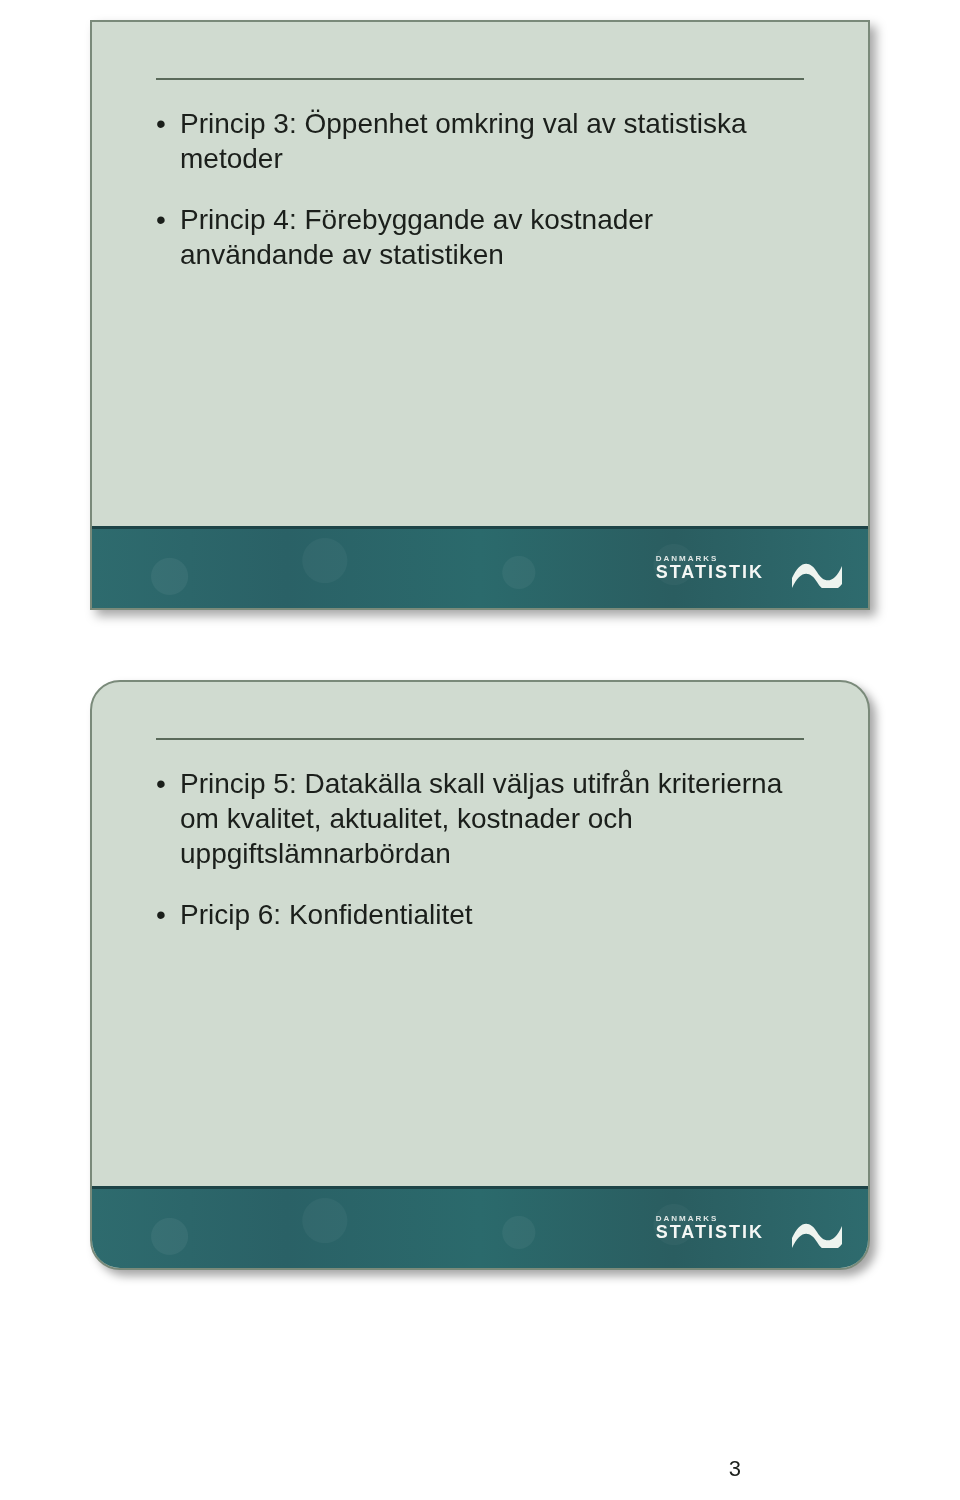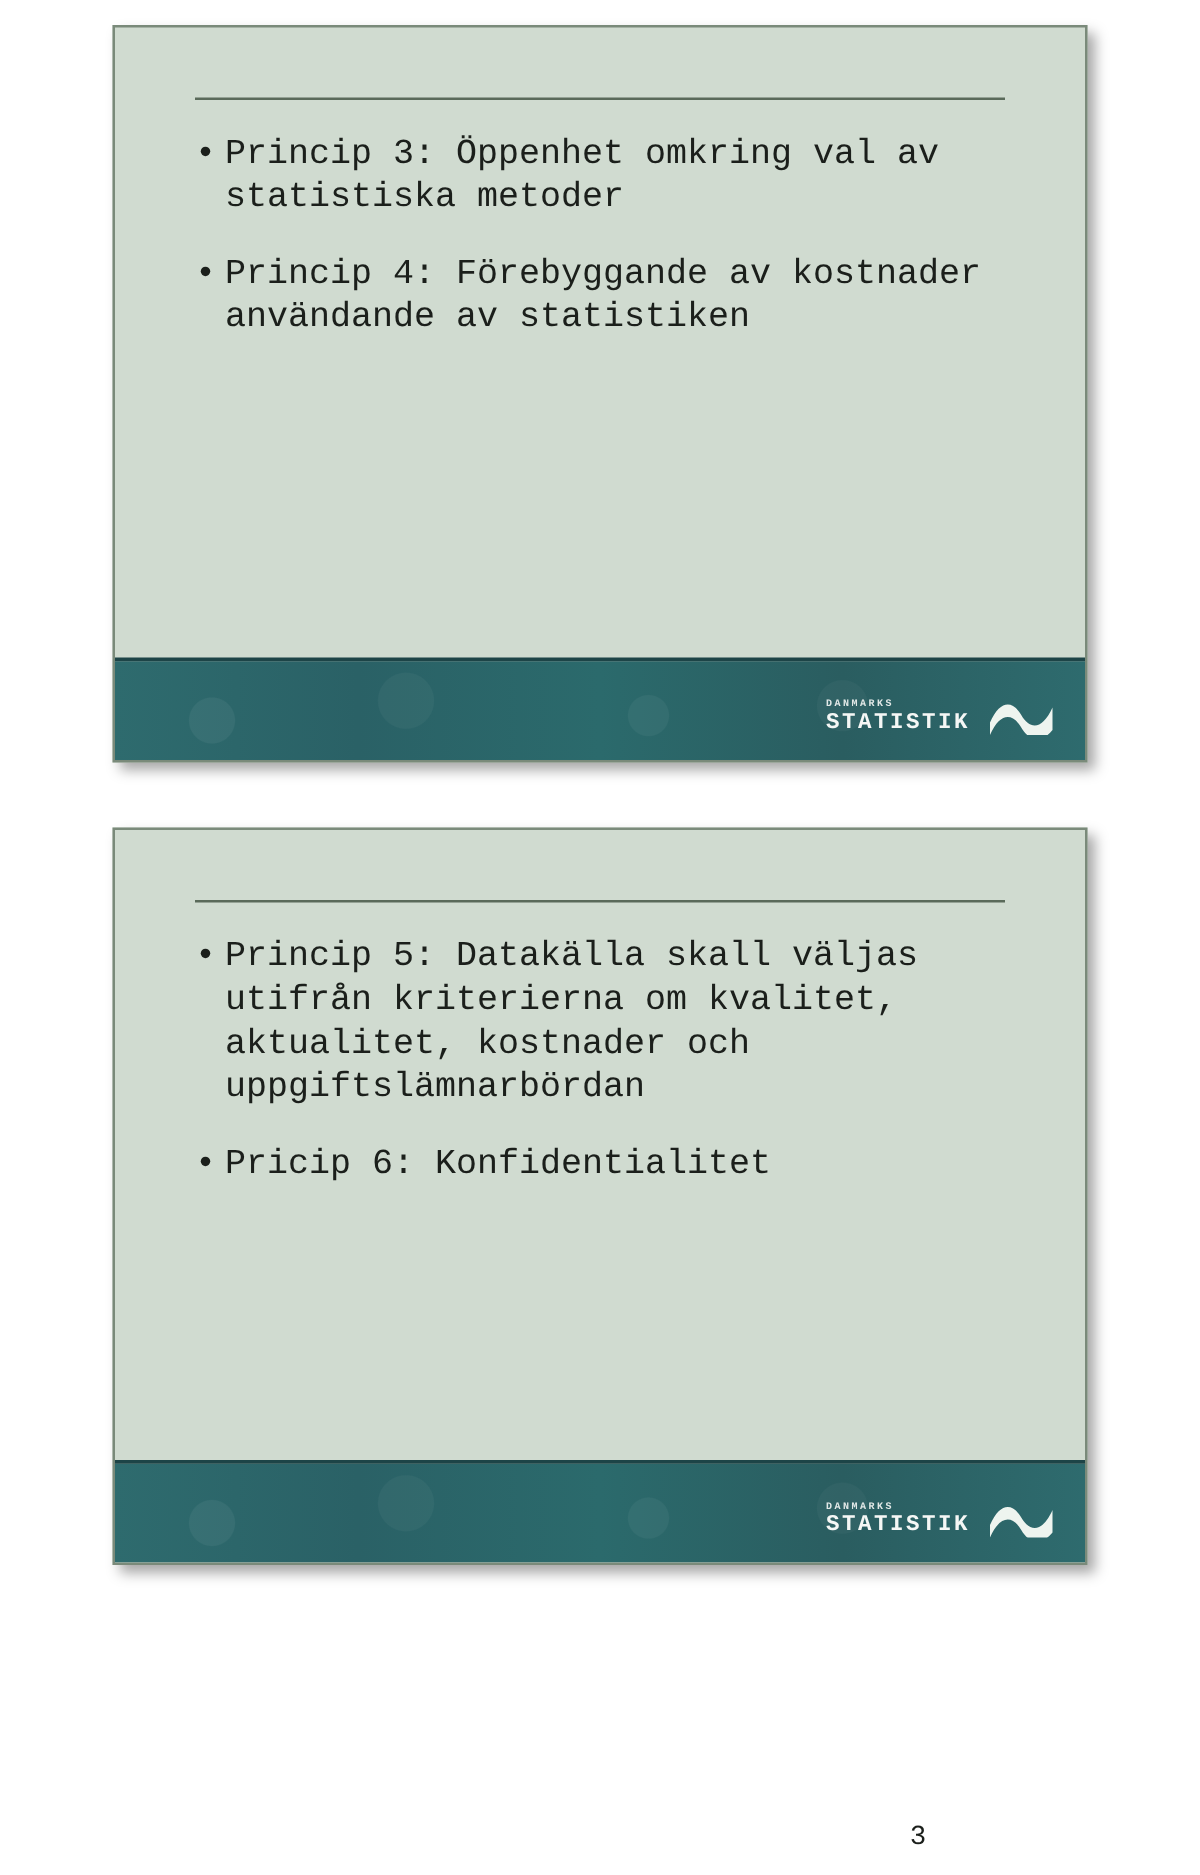--- a/index.html
+++ b/index.html
@@ -8,34 +8,34 @@
     background: #ffffff;
     font-family: Arial, Helvetica, sans-serif;
     width: 960px;
   }
   .page {
     width: 831px;
     height: 1500px;
     position: relative;
     box-sizing: border-box;
     padding: 20px 90px 60px 90px;
-    font-family: Liberation Mono, monospace;
   }
   .slide {
     position: relative;
     width: 780px;
     height: 590px;
     border: 2px solid #7a8a7a;
     background: #d0dbd0;
     box-shadow: 6px 6px 10px rgba(0,0,0,0.35);
     box-sizing: border-box;
     overflow: hidden;
   }
   .slide + .slide {
-    margin-top: 52px;
+    margin-top: 70px;
+    border-radius: 30px;
   }
   .content {
     padding: 56px 64px 0 64px;
   }
   .rule {
     height: 2px;
     background: #5a6a5a;
     margin-bottom: 26px;
   }
   .bullets {
@@ -80,22 +80,22 @@
     background:
       radial-gradient(circle at 10% 60%, rgba(255,255,255,0.08) 0 18px, transparent 19px),
       radial-gradient(circle at 30% 40%, rgba(255,255,255,0.06) 0 22px, transparent 23px),
       radial-gradient(circle at 55% 55%, rgba(255,255,255,0.07) 0 16px, transparent 17px),
       radial-gradient(circle at 75% 45%, rgba(255,255,255,0.05) 0 20px, transparent 21px);
     opacity: 0.7;
   }
   .logo-block {
     position: relative;
     display: flex;
-    align-items: flex-end;
-    gap: 14px;
+    align-items: center;
+    gap: 26px;
     z-index: 2;
   }
   .logo-text {
     color: #f5f7f5;
     text-align: left;
     line-height: 1.05;
   }
   .logo-small {
     font-size: 8px;
     letter-spacing: 2px;

